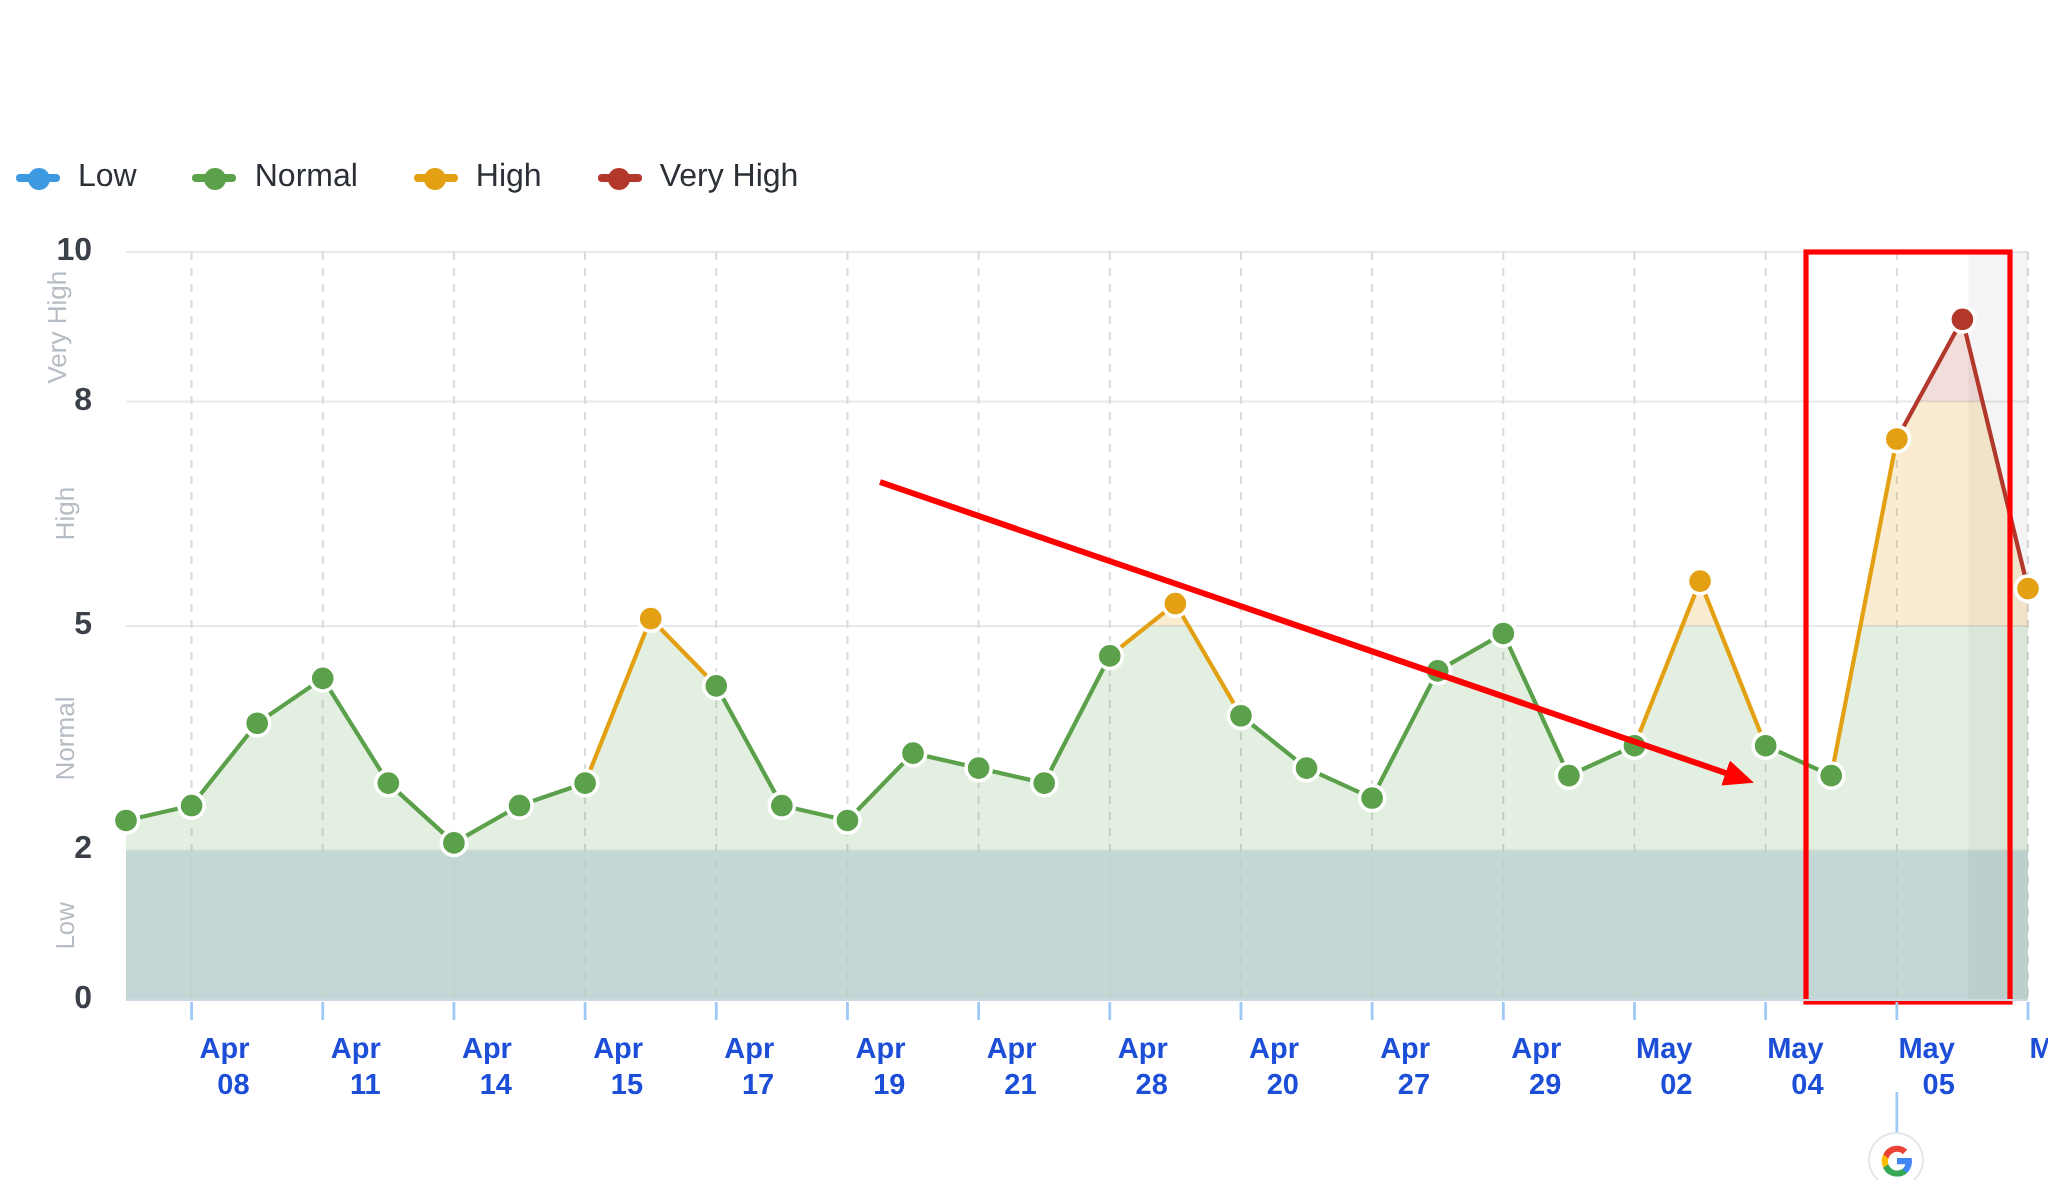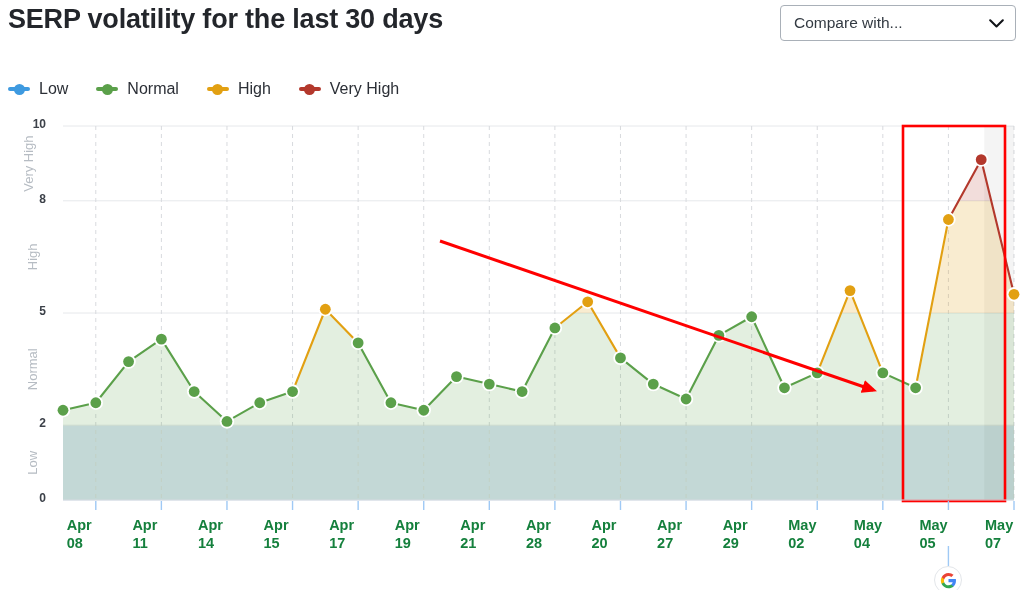--- a/index.html
+++ b/index.html
@@ -49,54 +49,44 @@
   }
   .legend-marker .bar { width: 22px; height: 4px; border-radius: 2px; position: absolute; }
   .legend-marker .dot { width: 11px; height: 11px; border-radius: 50%; position: relative; }
   .legend-label { font-size: 16px; color: #2b2f36; }
 
   
   .chart-area { position: absolute; left: 0; top: 108px; width: 1024px; height: 482px; }
   .plot-svg { position: absolute; left: 0; top: 0; }
 
   .ytick {
-    position: absolute; font-size: 12px; font-weight: bold; color: #3c4149;
+    position: absolute; font-size: 16px; font-weight: bold; color: #3c4149;
     text-align: right; width: 32px;
   }
   .bandlabel {
     position: absolute; font-size: 13px; color: #b6bcc3;
     writing-mode: vertical-rl; transform: rotate(180deg);
     text-align: center; line-height: 1.05;
   }
   .xtick {
-    position: absolute; font-size: 14.5px; font-weight: bold; color: #15803d;
-    text-align: left; width: 58px; line-height: 1.25;
+    position: absolute; font-size: 14.5px; font-weight: bold; color: #1d4ed8;
+    text-align: right; width: 58px; line-height: 1.25;
   }
   .glogo {
     position: absolute; width: 28px; height: 28px; border-radius: 50%;
     background: #ffffff; border: 1px solid #e3e6ea;
     display: flex; align-items: center; justify-content: center;
     cursor: pointer;
   }
 </style>
 </head>
 <body>
 
 <div id="root">
 
-  <div class="header">
-    <div class="page-title">SERP volatility for the last 30 days</div>
-
-    <div class="compare-select">
-      <span class="label">Compare with...</span>
-      <svg class="chev" viewBox="0 0 15 9">
-        <path d="M1.2 1.3 L7.5 7.4 L13.8 1.3" fill="none" stroke="#111418" stroke-width="2.1" stroke-linecap="round" stroke-linejoin="round"></path>
-      </svg>
-    </div>
-  </div>
 
   <div class="legend" id="legend">
       <div class="legend-item">
         <span class="legend-marker" style="position: relative;">
           <span class="bar" style="background: rgb(62, 154, 224); left: 0px; top: 4px;"></span>
           <span class="dot" style="background: rgb(62, 154, 224);"></span>
         </span>
         <span class="legend-label">Low</span>
       </div>
       <div class="legend-item">

